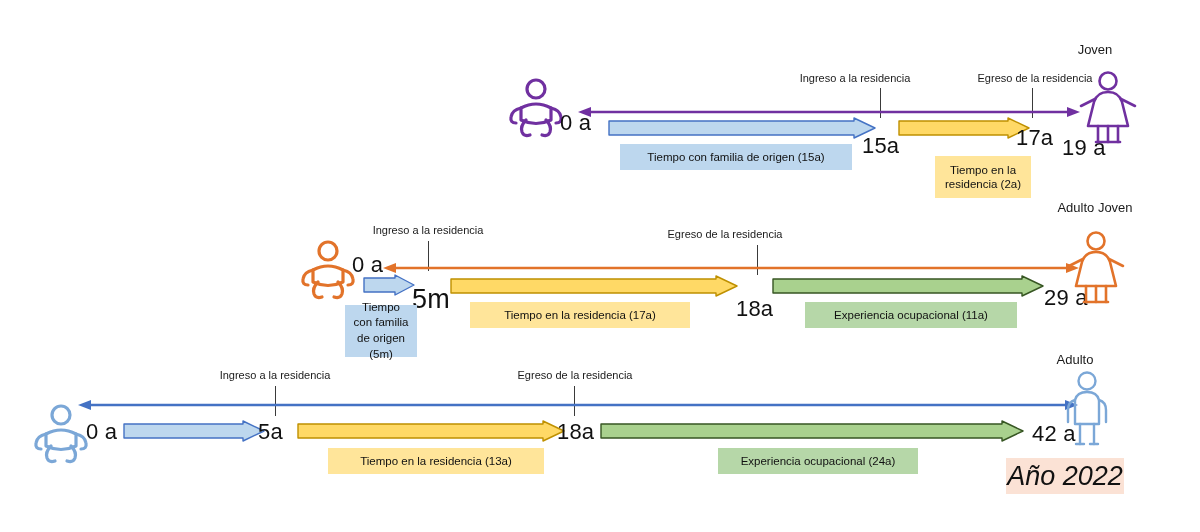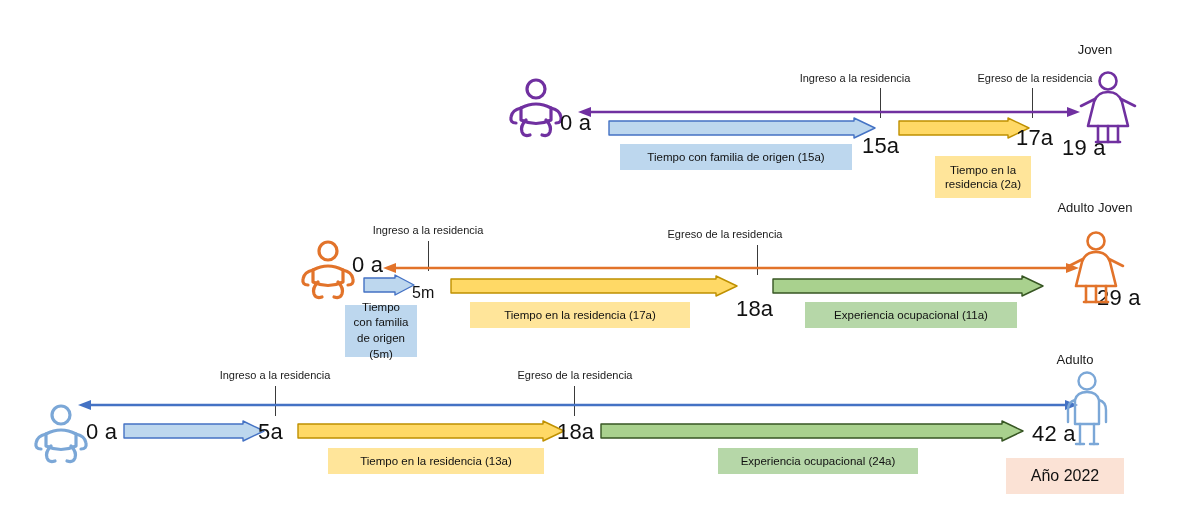--- a/index.html
+++ b/index.html
@@ -7,35 +7,35 @@
     width:1200px;height:532px;background:#ffffff;position:relative;overflow:hidden;
     font-family:"Liberation Sans","DejaVu Sans",sans-serif;color:#1a1a1a;
   }
   .stage{position:absolute;left:0;top:0;width:1200px;height:532px;}
   .abs{position:absolute;}
 
   
   .stage-label{font-size:13px;color:#1a1a1a;white-space:nowrap;text-align:center;}
   .tick-label{font-size:11px;color:#1a1a1a;white-space:nowrap;text-align:center;}
   .age{font-size:22px;color:#111;white-space:nowrap;letter-spacing:.2px;}
-  .age.sm{font-size:16px;}
+  .age.sm{font-size:27px;}
 
   
   .cap{
     font-size:11.5px;line-height:1.25;color:#111;
     padding:5px 8px;box-sizing:border-box;white-space:nowrap;
     display:flex;align-items:center;justify-content:center;text-align:center;
   }
   .cap.blue{background:#bdd7ee;}
   .cap.yellow{background:#ffe59a;}
   .cap.green{background:#b6d7a8;}
   .cap.wrap{white-space:normal;}
   .year-box{
-    background:#fbe2d5;color:#111;font-size:16px;
-    display:flex;align-items:center;justify-content:center;
+    background:#fbe2d5;color:#111;font-size:27px;
+    display:flex;align-items:center;justify-content:center;font-style:italic;
   }
 
   
   .axis{height:0;}
   .axis svg{display:block;overflow:visible;}
 
   
   .fat{display:block;}
   .fat svg{display:block;}
 
@@ -153,21 +153,21 @@
   </div>
 
   <div class="abs age" style="left:736px;top:296px;">18a</div>
 
   <div class="abs fat" style="left:772px;top:275px;">
     <svg width="272" height="22" viewBox="0 0 272 22">
       <polygon points="1,4 250,4 250,1 271,11 250,21 250,18 1,18" fill="#a9d18e" stroke="#375623" stroke-width="1.4" stroke-linejoin="round"></polygon>
     </svg>
   </div>
 
-  <div class="abs age" style="left:1097px;top:285px;">29 a</div>
+  <div class="abs age" style="left:1044px;top:285px;">29 a</div>
 
   <div class="abs person" style="left:1066px;top:230px;">
     <svg width="60" height="76" viewBox="0 0 60 76" fill="none" stroke="#e2732a" stroke-width="2.6" stroke-linecap="round" stroke-linejoin="round">
       <circle cx="30" cy="11" r="8.5"></circle>
       <path d="M30 22 q-11 0 -14 10 L10 56 h40 L44 32 q-3 -10 -14 -10 z"></path>
       <path d="M17 29 L3 36 M43 29 L57 36"></path>
       <path d="M20 56 v16 M30 56 v16 M40 56 v16"></path>
       <path d="M18 72 h24"></path>
     </svg>
   </div>

